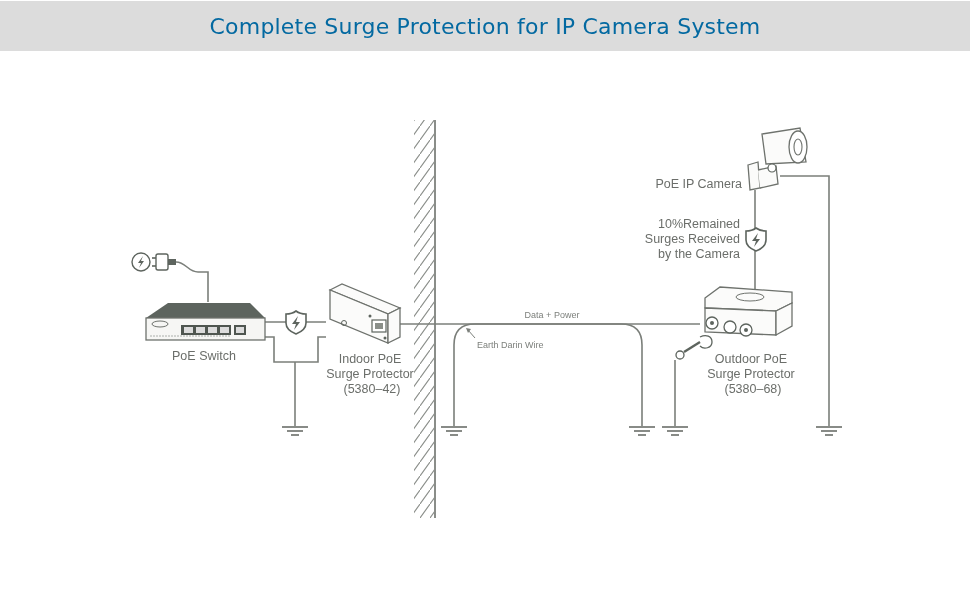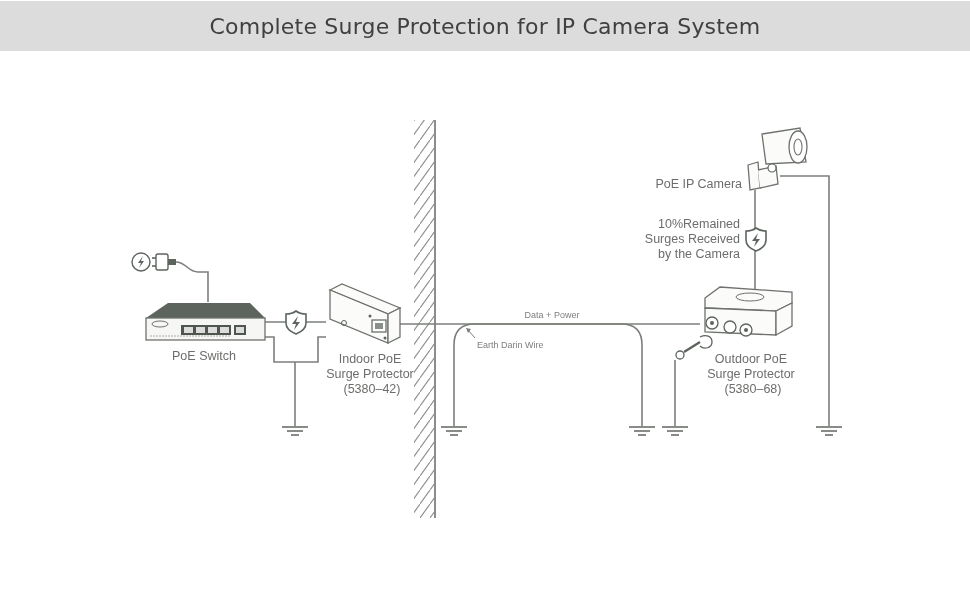--- a/index.html
+++ b/index.html
@@ -1,18 +1,18 @@
 <!DOCTYPE html>
 <html><head>
 <meta charset="utf-8">
 <style>
   html,body{margin:0;padding:0;background:#ffffff;}
   body{width:970px;height:600px;position:relative;overflow:hidden;font-family:"Liberation Sans",sans-serif;}
   .banner{position:absolute;left:0;top:1px;width:970px;height:50px;background:#dcdcdc;display:flex;align-items:center;justify-content:center;}
-  .banner h1{margin:0;font-family:"DejaVu Sans",sans-serif;font-weight:normal;font-size:22px;color:#404040;letter-spacing:0.2px;}
+  .banner h1{margin:0;font-family:"DejaVu Sans",sans-serif;font-weight:normal;font-size:22px;color:#0369a1;letter-spacing:0.2px;}
   svg.dia{position:absolute;left:0;top:0;}
   .lbl{font-family:"Liberation Sans",sans-serif;fill:#6b6e6a;}
   .lbl-lg{font-size:12.5px;}
   .lbl-sm{font-size:9px;fill:#7d807c;}
   .ln{stroke:#7b7f7a;stroke-width:1.6;fill:none;}
   .dev{fill:#fbfbfa;stroke:#6e726d;stroke-width:1.3;}
   .dark{fill:#5d645e;}
 </style>
 </head>
 <body>

